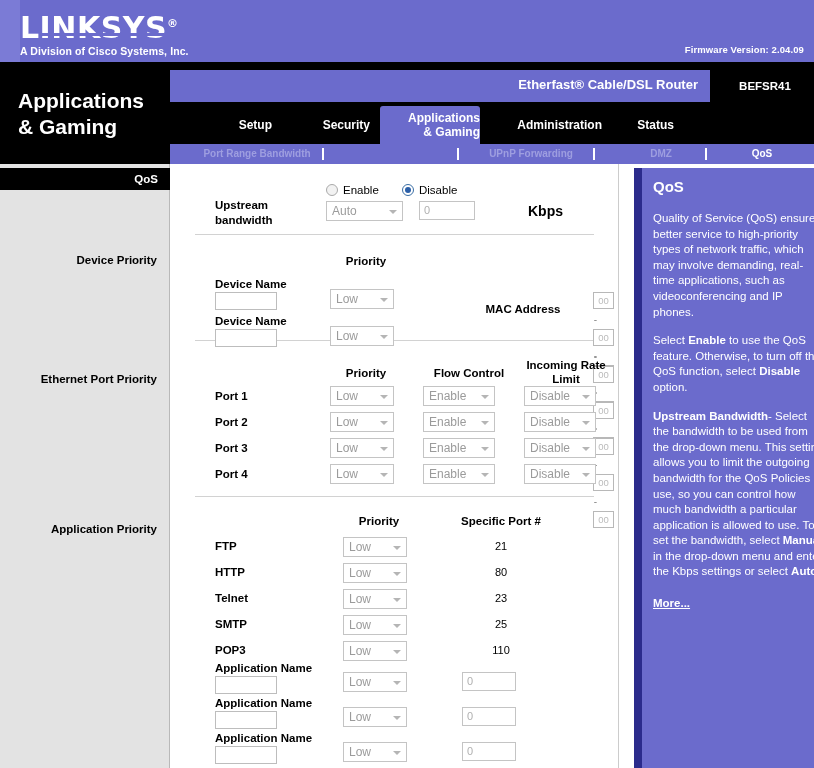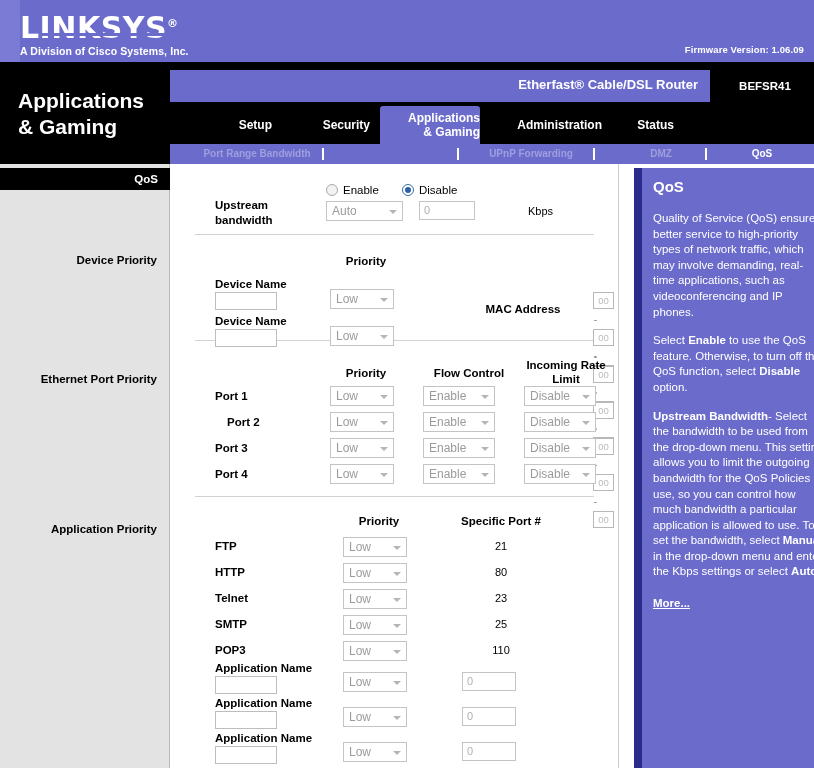--- a/index.html
+++ b/index.html
@@ -195,21 +195,21 @@
     display: inline-block; width: 12px; height: 12px; border-radius: 50%;
     border: 1px solid #a9a9a9; background: #f2f2f2; vertical-align: middle;
     position: relative;
   }
   .radio.on { border-color: #3a6ea5; background: #ffffff; }
   .radio.on::after {
     content: ""; position: absolute; left: 2px; top: 2px;
     width: 6px; height: 6px; border-radius: 50%; background: #2b5fa8;
   }
   .radio-label { font-size: 11.5px; color: #000000; vertical-align: middle; margin-left: 5px; }
-  .units { font-size: 11px; color: #000000; font-weight: normal; vertical-align: middle; margin-left: 5px; padding-left: 48px; }
+  .units { font-size: 14px; color: #000000; font-weight: bold; vertical-align: middle; margin-left: 5px; padding-left: 48px; }
   .portnum { font-size: 11px; color: #000000; text-align: center; }
 
   
   .helpcol {
     position: absolute; left: 620px; top: 0; width: 194px; height: 604px;
     background: #ffffff;
   }
   .help-edge {
     position: absolute; left: 14px; top: 4px; width: 8px; height: 600px;
     background: #2b2b8c;
@@ -232,21 +232,21 @@
 <body>
 
 <div id="app">
 
   <div class="brandbar">
     <div class="inner-edge"></div>
     <div class="logo-wrap">
       <div class="logo-text"><span>LINKSYS</span><span class="reg">®</span><span class="logo-rule"></span></div>
       <div class="logo-sub">A Division of Cisco Systems, Inc.</div>
     </div>
-    <div class="firmware">Firmware Version: 1.06.09</div>
+    <div class="firmware">Firmware Version: 2.04.09</div>
   </div>
 
   <div class="navband"></div>
 
   <div class="pagetitle-box">
     <div class="pagetitle">
       <span>Applications</span><br>
       <span>&amp; Gaming</span>
     </div>
   </div>
@@ -344,21 +344,21 @@
         </div>
 
         <div>
           <div class="lbl" style="position:absolute; left:44px; top:49px;">Port 1</div>
           <span class="sel" style="position:absolute; left:159px; top:45px; width:64px;"><span>Low</span><span class="arrow"></span></span>
           <span class="sel" style="position:absolute; left:252px; top:45px; width:72px;"><span>Enable</span><span class="arrow"></span></span>
           <span class="sel" style="position:absolute; left:353px; top:45px; width:72px;"><span>Disable</span><span class="arrow"></span></span>
         </div>
 
         <div>
-          <div class="lbl" style="position:absolute; left:44px; top:75px;margin-left:12px;">Port 2</div>
+          <div class="lbl" style="position:absolute; left:44px; top:75px;">Port 2</div>
           <span class="sel" style="position:absolute; left:159px; top:71px; width:64px;"><span>Low</span><span class="arrow"></span></span>
           <span class="sel" style="position:absolute; left:252px; top:71px; width:72px;"><span>Enable</span><span class="arrow"></span></span>
           <span class="sel" style="position:absolute; left:353px; top:71px; width:72px;"><span>Disable</span><span class="arrow"></span></span>
         </div>
 
         <div>
           <div class="lbl" style="position:absolute; left:44px; top:101px;">Port 3</div>
           <span class="sel" style="position:absolute; left:159px; top:97px; width:64px;"><span>Low</span><span class="arrow"></span></span>
           <span class="sel" style="position:absolute; left:252px; top:97px; width:72px;"><span>Enable</span><span class="arrow"></span></span>
           <span class="sel" style="position:absolute; left:353px; top:97px; width:72px;"><span>Disable</span><span class="arrow"></span></span>

